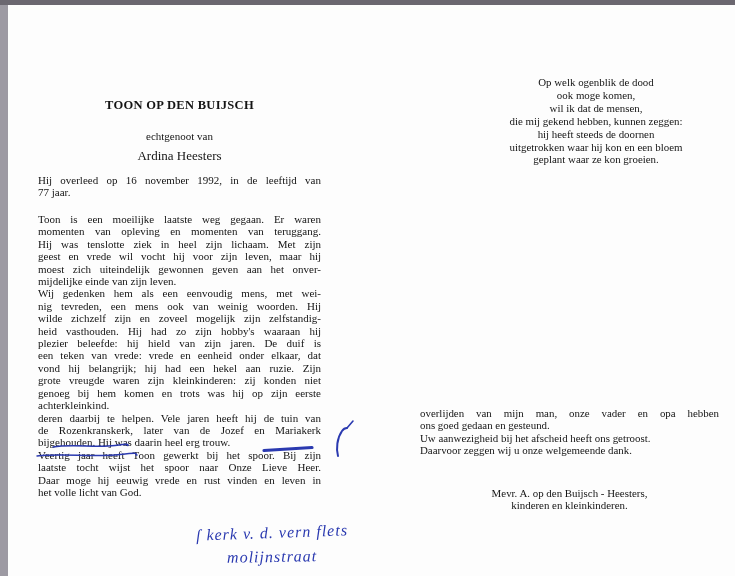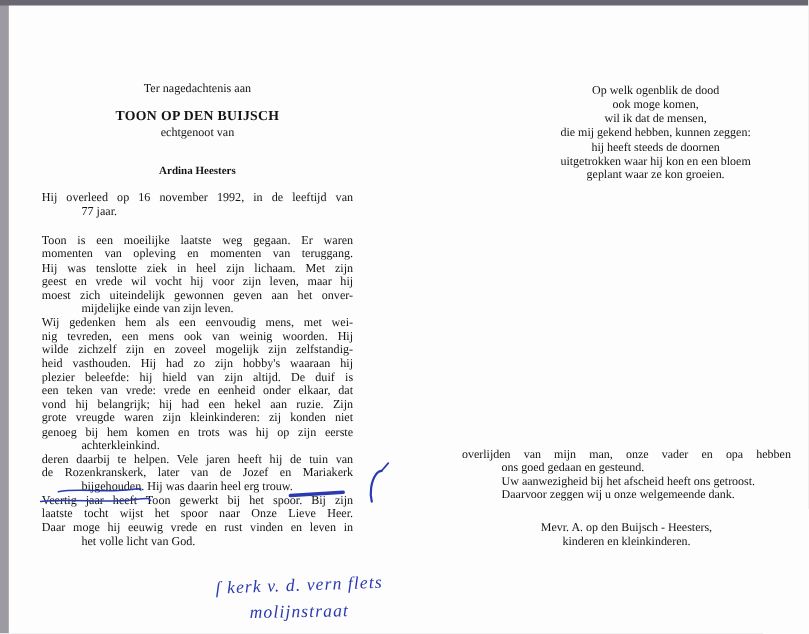--- a/index.html
+++ b/index.html
@@ -5,66 +5,65 @@
   html,body{margin:0;padding:0;background:#e8e8e8;}
   .screen{
     position:relative;width:735px;height:576px;background:#fdfdfd;
     overflow:hidden;font-family:"Liberation Serif","DejaVu Serif",serif;color:#141414;
   }
   .scan-edge-top{position:absolute;left:0;top:0;width:735px;height:5px;background:#6b6770;}
   .scan-edge-left{position:absolute;left:0;top:0;width:8px;height:576px;background:#9d9aa3;}
   .col{position:absolute;}
   .hdr{width:283px;text-align:center;line-height:13px;font-size:11px;}
   .hdr-bold{font-weight:bold;font-size:12.5px;letter-spacing:.3px;}
-  .hdr-bold2{font-weight:bold;font-size:10px;}
+  .hdr-bold2{font-weight:normal;font-size:13px;}
   .bodytext{width:283px;font-size:11px;line-height:12.4px;}
   .jline{text-align:justify;text-align-last:justify;white-space:normal;}
-  .jline.noj{text-align-last:left;margin-left:36px;}
+  .jline.noj{text-align-last:left;}
   .pline{text-align:center;}
   .poem{width:270px;font-size:10.9px;line-height:12.9px;}
   .thanks{width:299px;font-size:10.9px;line-height:12.3px;}
   .sig{width:299px;font-size:10.9px;line-height:12.3px;}
   .ink-overlay{position:absolute;left:0;top:0;pointer-events:none;}
   .handwriting{
     position:absolute;font-family:cursive;font-style:italic;
     font-size:16px;letter-spacing:1px;white-space:nowrap;
   }
   .hw1{left:196px;top:524px;transform:rotate(-2deg);}
   .hw2{left:227px;top:548px;transform:rotate(-1deg);}
 </style>
 </head>
 <body>
 
 <div class="screen">
 
   <div class="scan-edge-left"></div>
   <div class="scan-edge-top"></div>
 
-  <div class="col hdr" style="left:38px;top:75px;">Ter nagedachtenis aan</div>
   <div class="col hdr hdr-bold" style="left:38px;top:99px;">TOON OP DEN BUIJSCH</div>
-  <div class="col hdr" style="left:38px;top:115px;">echtgenoot van</div>
+  <div class="col hdr" style="left:38px;top:130px;">echtgenoot van</div>
   <div class="col hdr hdr-bold2" style="left:38px;top:149px;">Ardina Heesters</div>
 
   <div class="col bodytext" style="left:38px;top:174px;">
       <div class="jline">Hij overleed op 16 november 1992, in de leeftijd van</div>
       <div class="jline noj">77 jaar.</div>
     </div>
 
   <div class="col bodytext" style="left:38px;top:213px;">
       <div class="jline">Toon is een moeilijke laatste weg gegaan. Er waren</div>
       <div class="jline">momenten van opleving en momenten van teruggang.</div>
       <div class="jline">Hij was tenslotte ziek in heel zijn lichaam. Met zijn</div>
       <div class="jline">geest en vrede wil vocht hij voor zijn leven, maar hij</div>
       <div class="jline">moest zich uiteindelijk gewonnen geven aan het onver-</div>
       <div class="jline noj">mijdelijke einde van zijn leven.</div>
       <div class="jline">Wij gedenken hem als een eenvoudig mens, met wei-</div>
       <div class="jline">nig tevreden, een mens ook van weinig woorden. Hij</div>
       <div class="jline">wilde zichzelf zijn en zoveel mogelijk zijn zelfstandig-</div>
       <div class="jline">heid vasthouden. Hij had zo zijn hobby's waaraan hij</div>
-      <div class="jline">plezier beleefde: hij hield van zijn altijd. De duif is</div>
+      <div class="jline">plezier beleefde: hij hield van zijn jaren. De duif is</div>
       <div class="jline">een teken van vrede: vrede en eenheid onder elkaar, dat</div>
       <div class="jline">vond hij belangrijk; hij had een hekel aan ruzie. Zijn</div>
       <div class="jline">grote vreugde waren zijn kleinkinderen: zij konden niet</div>
       <div class="jline">genoeg bij hem komen en trots was hij op zijn eerste</div>
       <div class="jline noj">achterkleinkind.</div>
       <div class="jline">deren daarbij te helpen. Vele jaren heeft hij de tuin van</div>
       <div class="jline">de Rozenkranskerk, later van de Jozef en Mariakerk</div>
       <div class="jline noj">bijgehouden. Hij was daarin heel erg trouw.</div>
       <div class="jline">Veertig jaar heeft Toon gewerkt bij het spoor. Bij zijn</div>
       <div class="jline">laatste tocht wijst het spoor naar Onze Lieve Heer.</div>
@@ -82,21 +81,21 @@
       <div class="pline">geplant waar ze kon groeien.</div>
     </div>
 
   <div class="col thanks" style="left:420px;top:407px;">
       <div class="jline">overlijden van mijn man, onze vader en opa hebben</div>
       <div class="jline noj">ons goed gedaan en gesteund.</div>
       <div class="jline noj">Uw aanwezigheid bij het afscheid heeft ons getroost.</div>
       <div class="jline noj">Daarvoor zeggen wij u onze welgemeende dank.</div>
     </div>
 
-  <div class="col sig" style="left:420px;top:474px;">
+  <div class="col sig" style="left:420px;top:487px;">
       <div class="pline">Mevr. A. op den Buijsch - Heesters,</div>
       <div class="pline">kinderen en kleinkinderen.</div>
     </div>
 
   <svg class="ink-overlay" width="735" height="576" viewBox="0 0 735 576">
     <path d="M53 447 C 72 443.5, 95 448, 115 445.5 S 125 445, 128 445.5" fill="none" stroke-width="1.4" stroke-linecap="round" stroke="#2b3ab0"></path>
     <path d="M264 450.5 L 312 447.5" fill="none" stroke-width="3.2" stroke-linecap="round" stroke="#2b3ab0"></path>
     <path d="M37 456 C 62 453, 95 457.5, 120 454.5 S 132 454.5, 137 455" fill="none" stroke-width="1.4" stroke-linecap="round" stroke="#2b3ab0"></path>
     <path d="M338 456 C 336 449, 337 438, 342 431 M342 431 q 2 -3 5 -3" fill="none" stroke-width="2" stroke-linecap="round" stroke="#2b3ab0"></path>
     <path d="M347 428 L 353 421" fill="none" stroke-width="1.6" stroke-linecap="round" stroke="#2b3ab0"></path>

